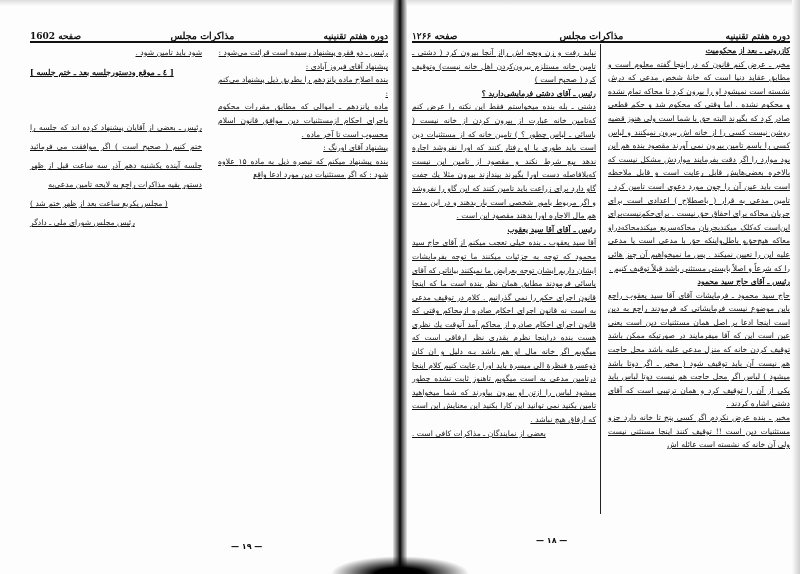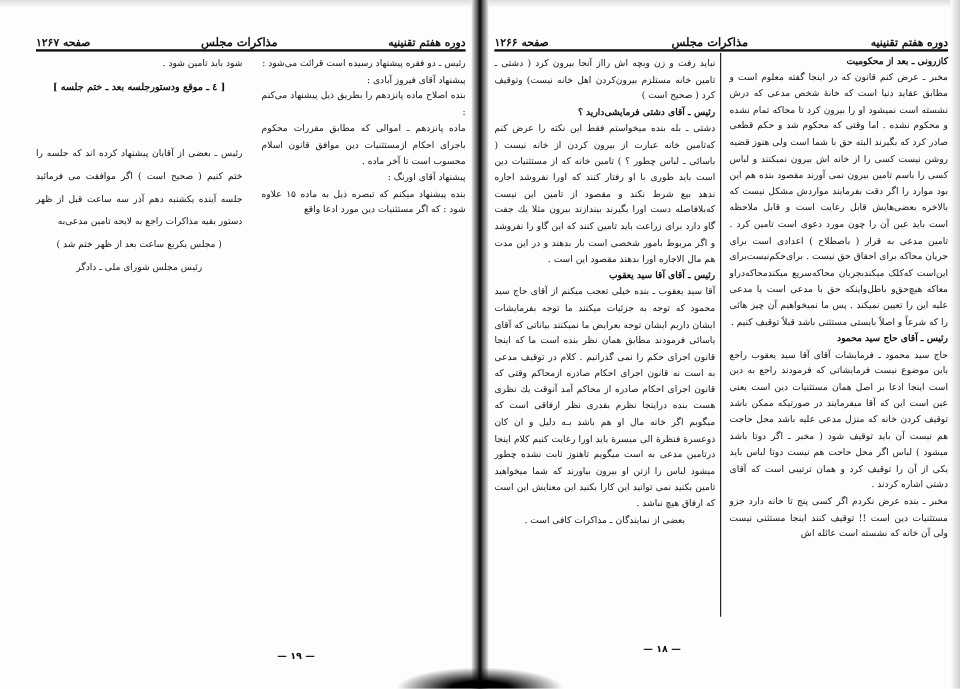--- a/index.html
+++ b/index.html
@@ -16,25 +16,25 @@
   .page { position: absolute; top: 0; height: 574px; direction: rtl; }
   .page-left { left: 30px; width: 358px; }
   .page-right { left: 412px; width: 378px; }
 
   .running-head { position: absolute; top: 27px; left: 0; right: 0; height: 14px;
     display: flex; justify-content: space-between; align-items: flex-end;
     font-family: "DejaVu Serif", serif; font-size: 9px; font-weight: bold; }
   .running-head .rh-center { font-size: 9.5px; }
   .head-rule { position: absolute; top: 41px; left: 0; right: 0; height: 1.5px; background: #111; }
 
-  .col { position: absolute; top: 46px; font-family: "DejaVu Serif", serif; font-size: 7.6px; line-height: 13.6px; text-align: justify; }
+  .col { position: absolute; top: 46px; font-family: "DejaVu Serif", serif; font-size: 7.6px; line-height: 13.6px; text-align: justify; text-decoration: underline; }
   .col p { margin: 0; }
-  .col .center { text-align: center; }
+  .col .center { text-align: left; }
   .col .speaker-line { text-align: right; font-weight: bold; }
-  .col .bracket { text-align: center; font-weight: bold; font-size: 8px; }
+  .col .bracket { text-align: left; font-weight: bold; font-size: 8px; }
 
   .page-left .col-a { right: 0; width: 170px; }
   .page-left .col-b { left: 0; width: 172px; }
   .page-right .col-a { right: 0; width: 182px; top: 44px; }
   .page-right .col-b { left: 0; width: 184px; }
 
   .col-divider { position: absolute; top: 46px; width: 1px; background: #222; }
   .page-right .col-divider { left: 188px; height: 470px; top: 44px; }
 
   .folio { position: absolute; top: 542px; font-family: "DejaVu Sans", sans-serif; font-size: 8px; font-weight: bold; direction: ltr; }
@@ -44,21 +44,21 @@
 </head>
 <body>
 
 <div class="spread">
   <div class="top-shadow"></div>
 
   <div class="page page-left">
     <div class="running-head">
       <span>دوره هفتم تقنینیه</span>
       <span class="rh-center">مذاکرات مجلس</span>
-      <span>صفحه ۱۲۶۷</span>
+      <span>صفحه 1602</span>
     </div>
     <div class="head-rule"></div>
 
     <div class="col col-a">
       <p>رئیس ـ دو فقره پیشنهاد رسیده است قرائت می‌شود :</p>
       <p>پیشنهاد آقای فیروز آبادی :</p>
       <p>بنده اصلاح ماده پانزدهم را بطریق ذیل پیشنهاد می‌کنم :</p>
       <p>ماده پانزدهم ـ اموالی که مطابق مقررات محکوم باجرای احکام ازمستثنیات دین موافق قانون اسلام محسوب است تا آخر ماده .</p>
       <p>پیشنهاد آقای اورنگ :</p>
       <p>بنده پیشنهاد میکنم که تبصره ذیل به ماده ۱۵ علاوه شود : که اگر مستثنیات دین مورد ادعا واقع</p>

